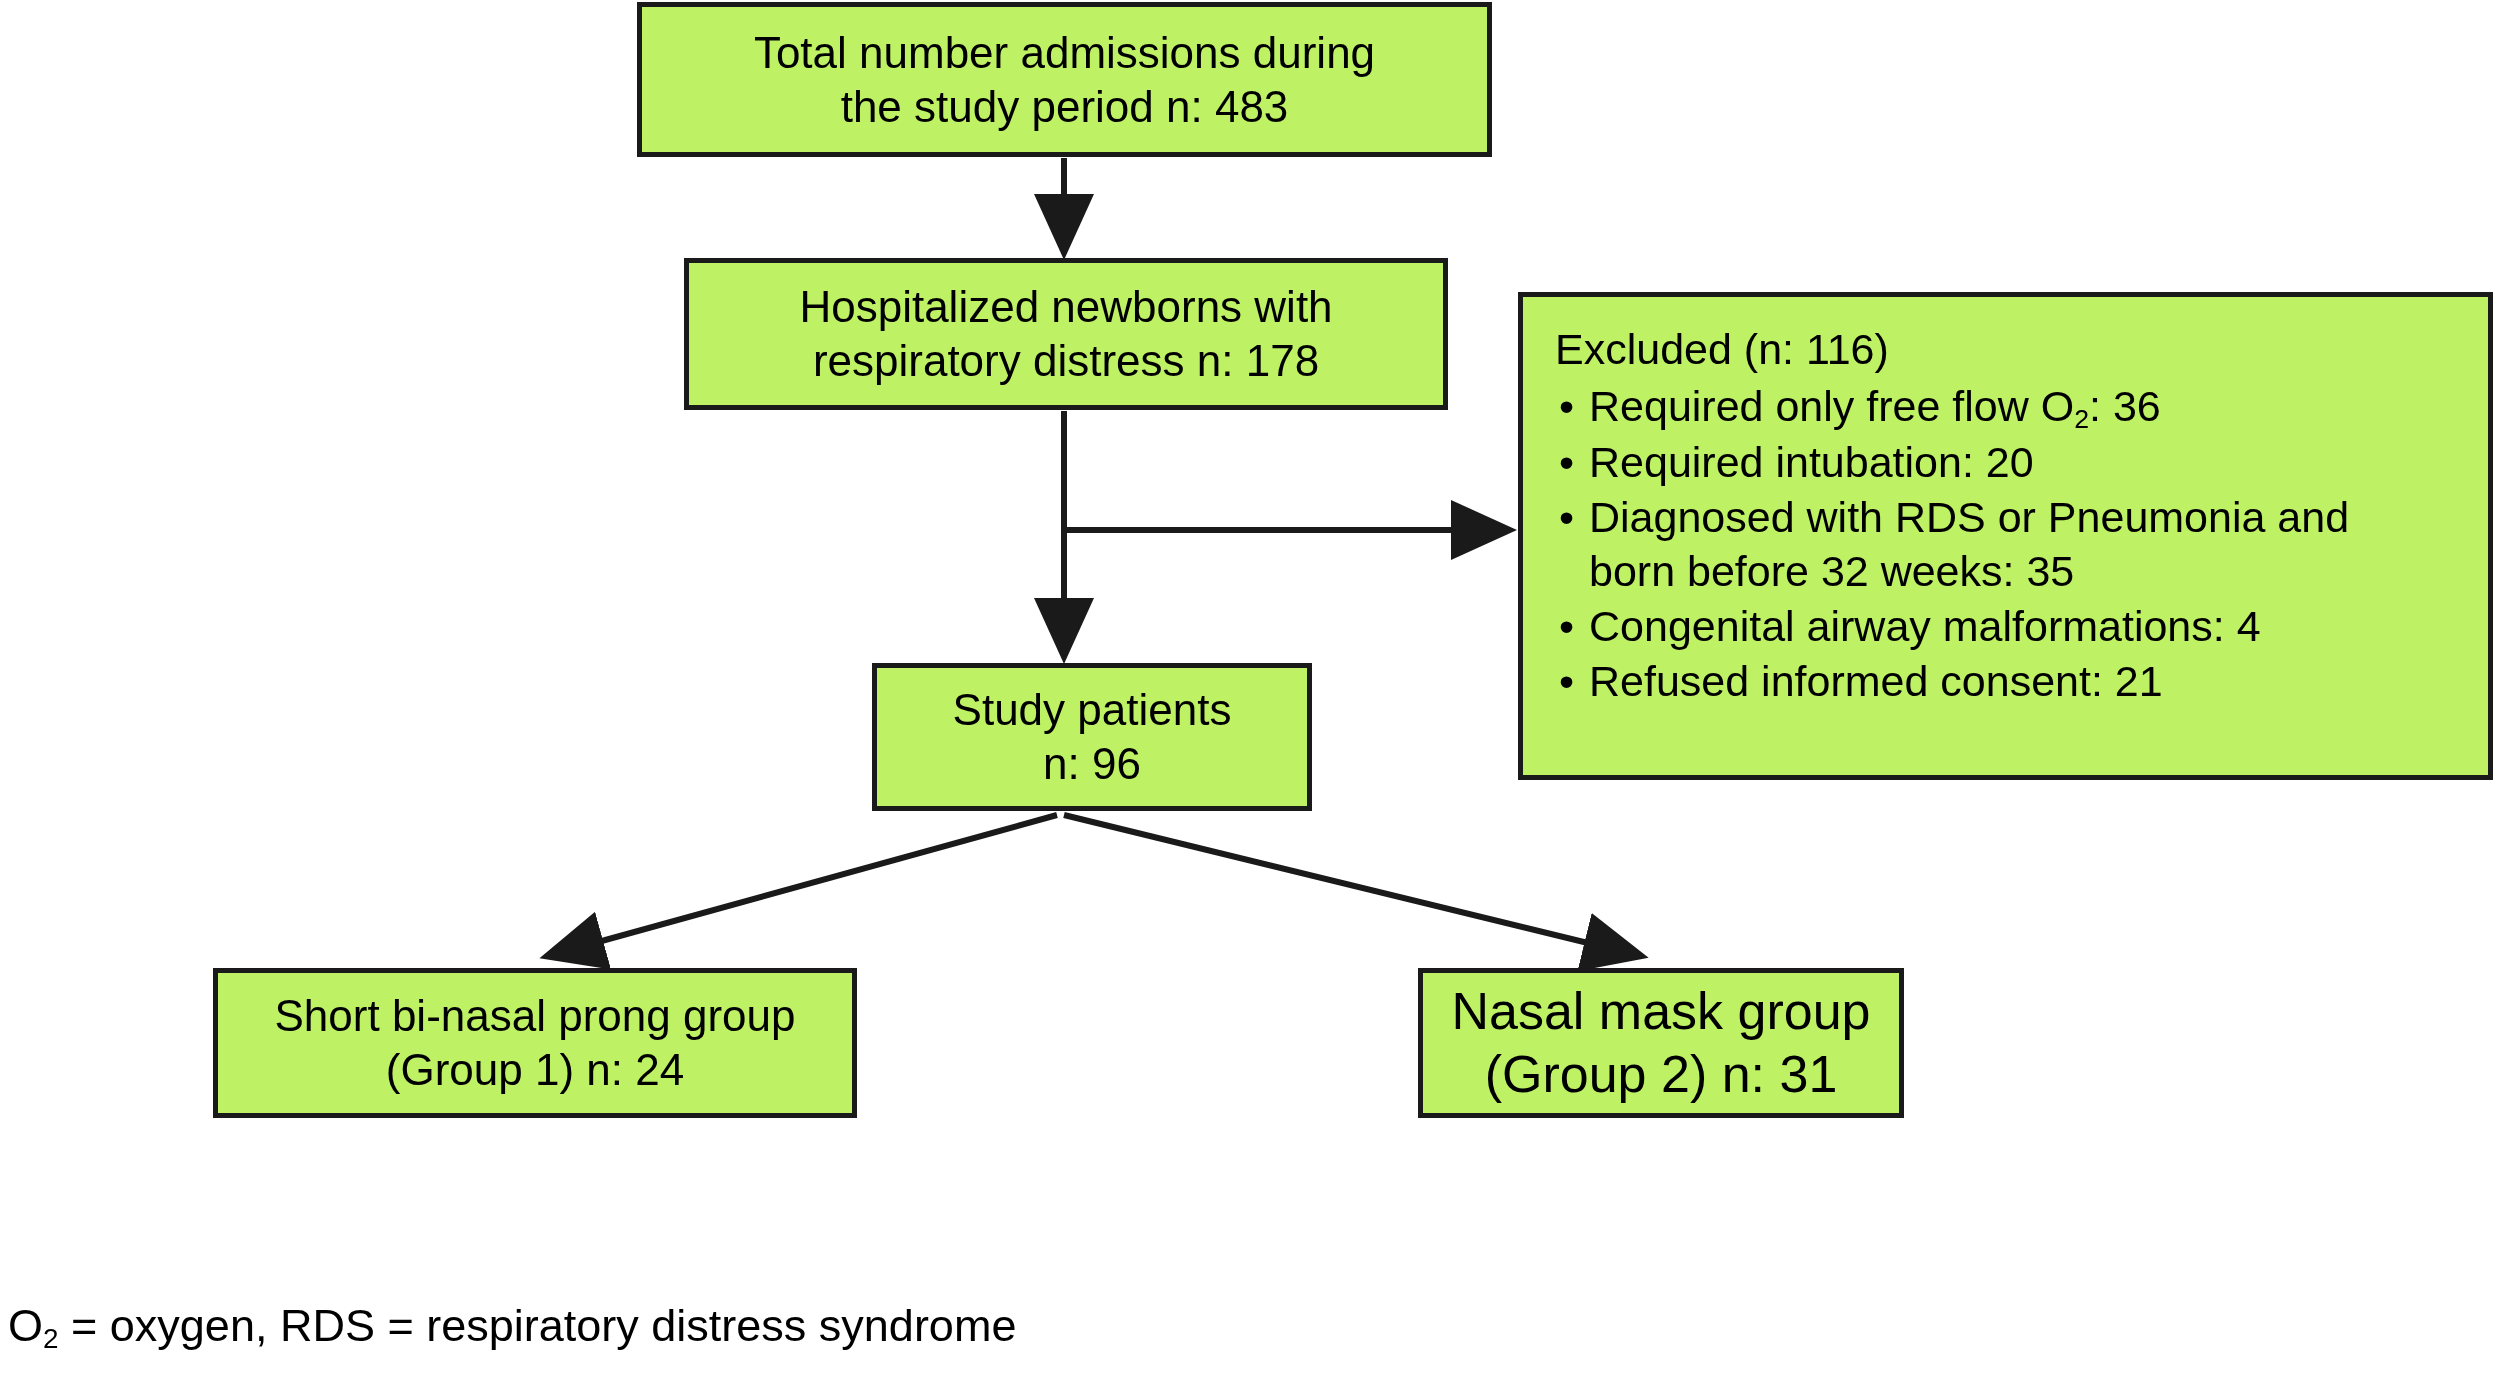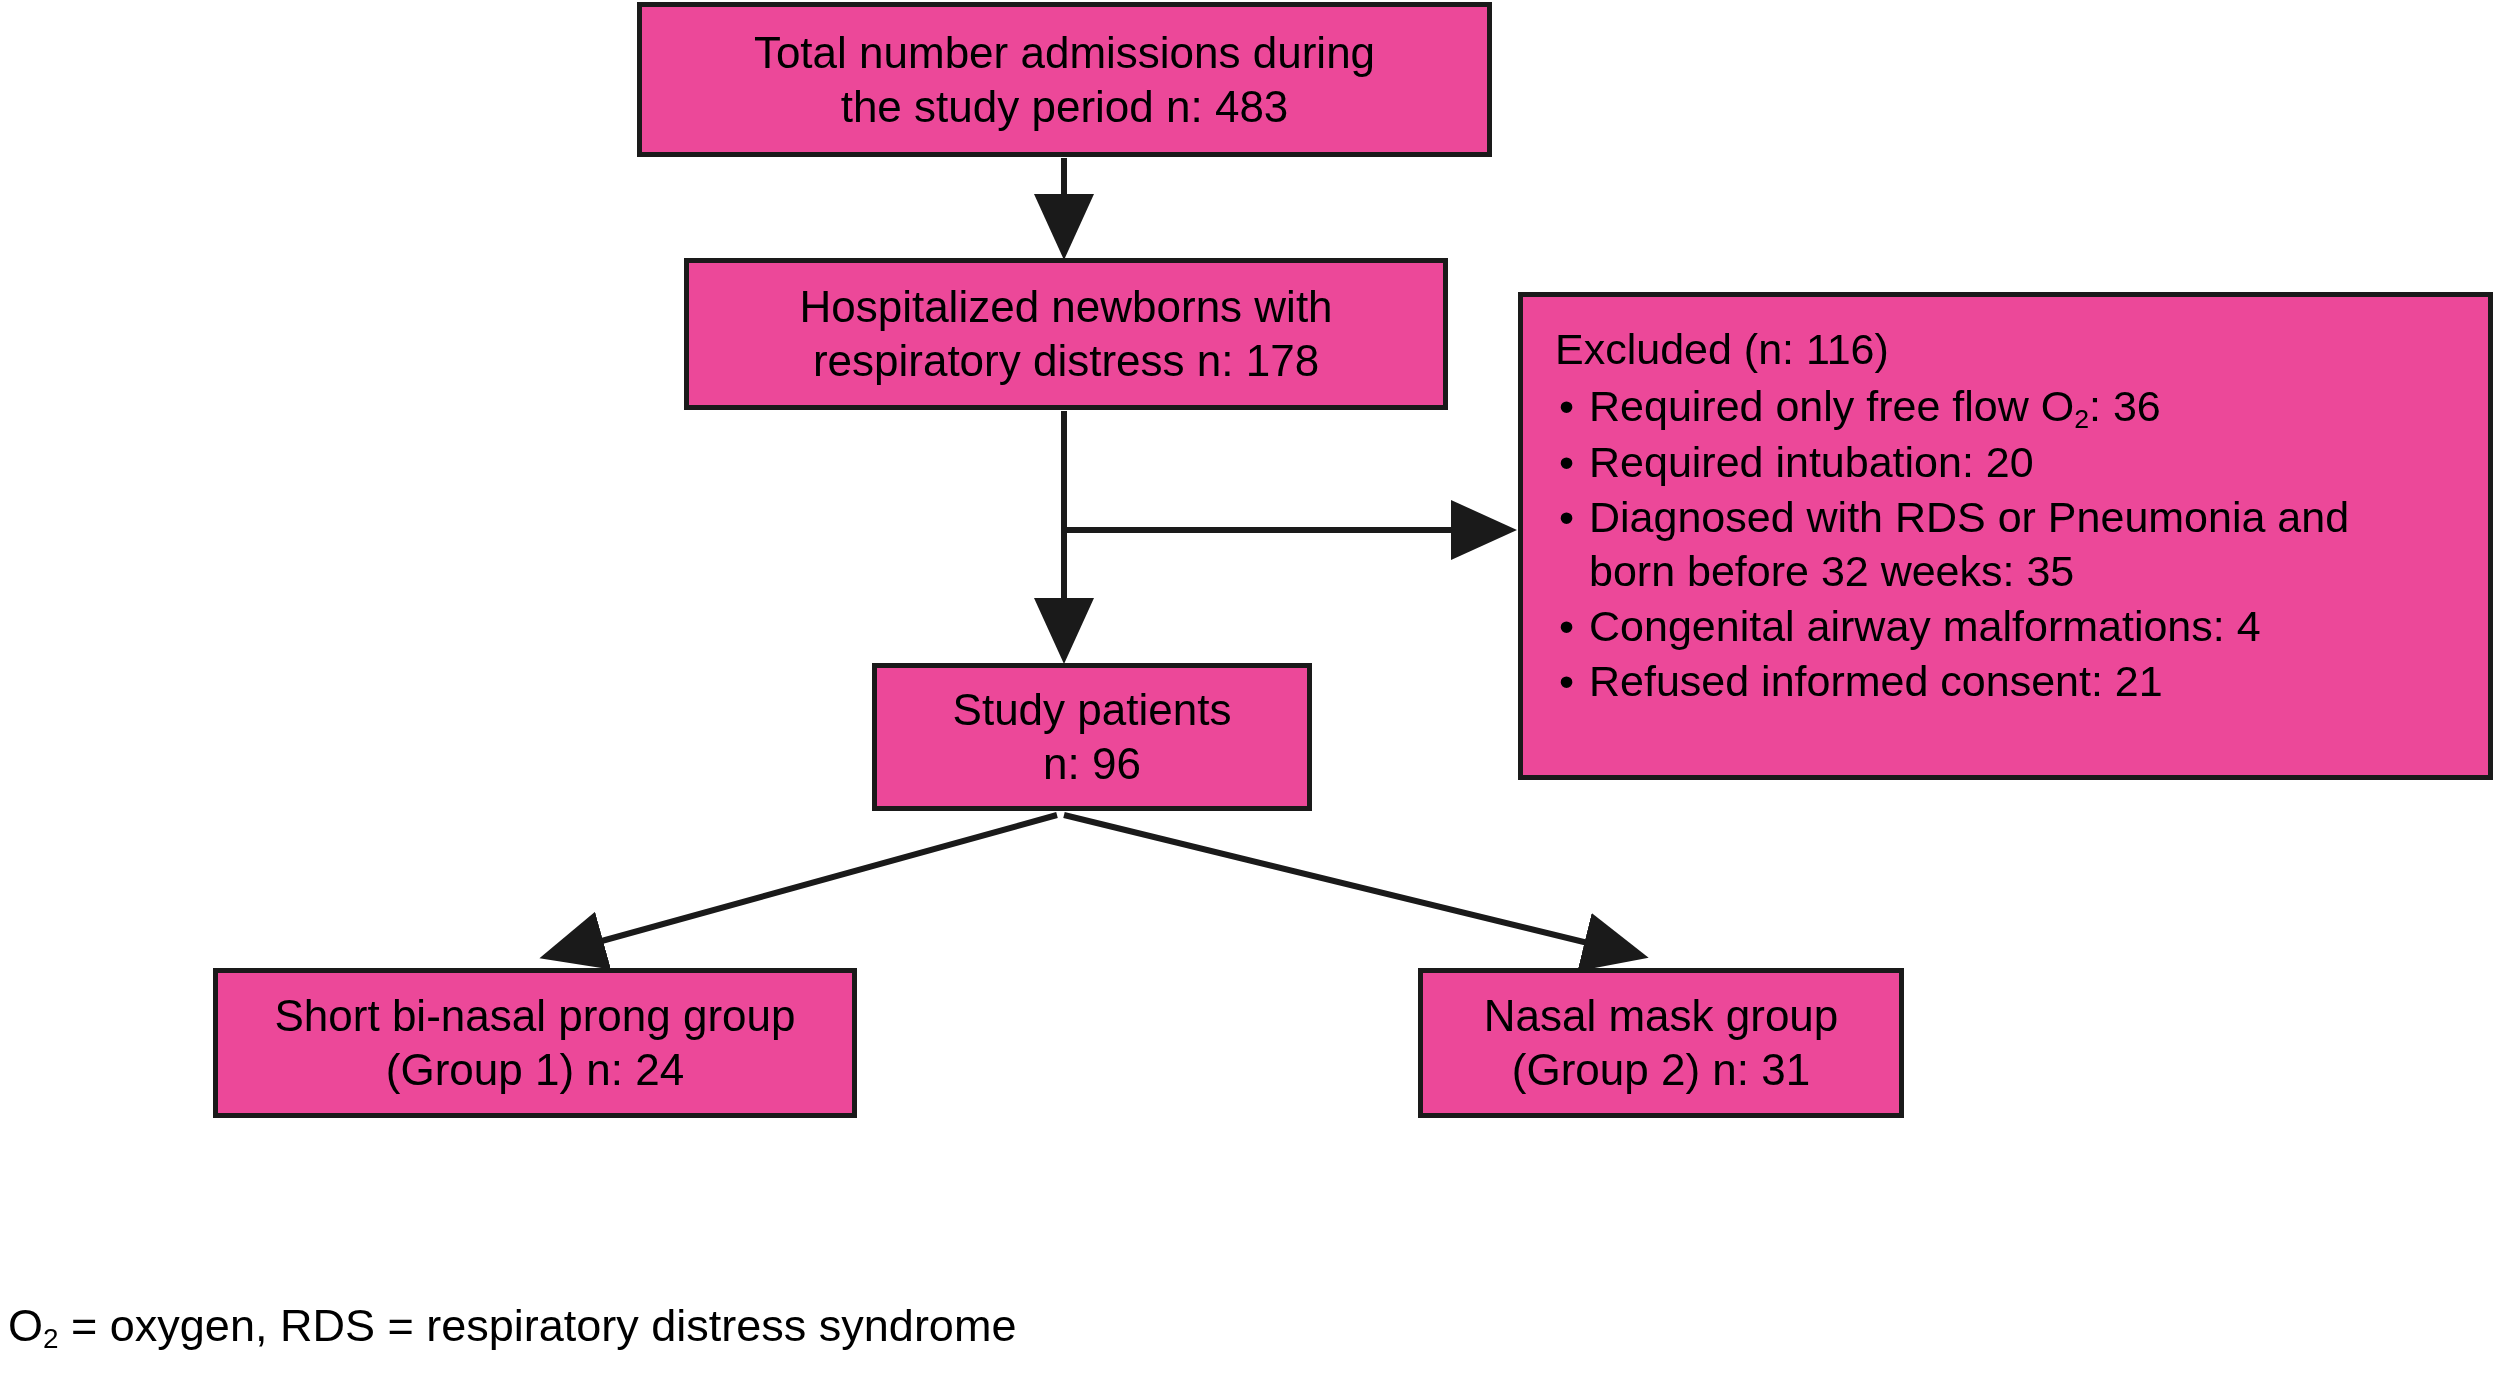--- a/index.html
+++ b/index.html
@@ -15,21 +15,21 @@
     position: relative;
     width: 2497px;
     height: 1400px;
     background: #ffffff;
     overflow: hidden;
   }
   .node {
     position: absolute;
     box-sizing: border-box;
     border: 5px solid #1a1a1a;
-    background: #ec4899;
+    background: #bef264;
     display: flex;
     flex-direction: column;
     align-items: center;
     justify-content: center;
     text-align: center;
     line-height: 1.22;
     color: #000000;
   }
   .node .line {
     display: block;
@@ -61,21 +61,21 @@
     top: 968px;
     width: 644px;
     height: 150px;
     font-size: 44px;
   }
   #node-group2 {
     left: 1418px;
     top: 968px;
     width: 486px;
     height: 150px;
-    font-size: 44px;
+    font-size: 52px;
   }
   #node-excluded {
     left: 1518px;
     top: 292px;
     width: 975px;
     height: 488px;
     font-size: 43px;
     align-items: flex-start;
     justify-content: flex-start;
     text-align: left;

